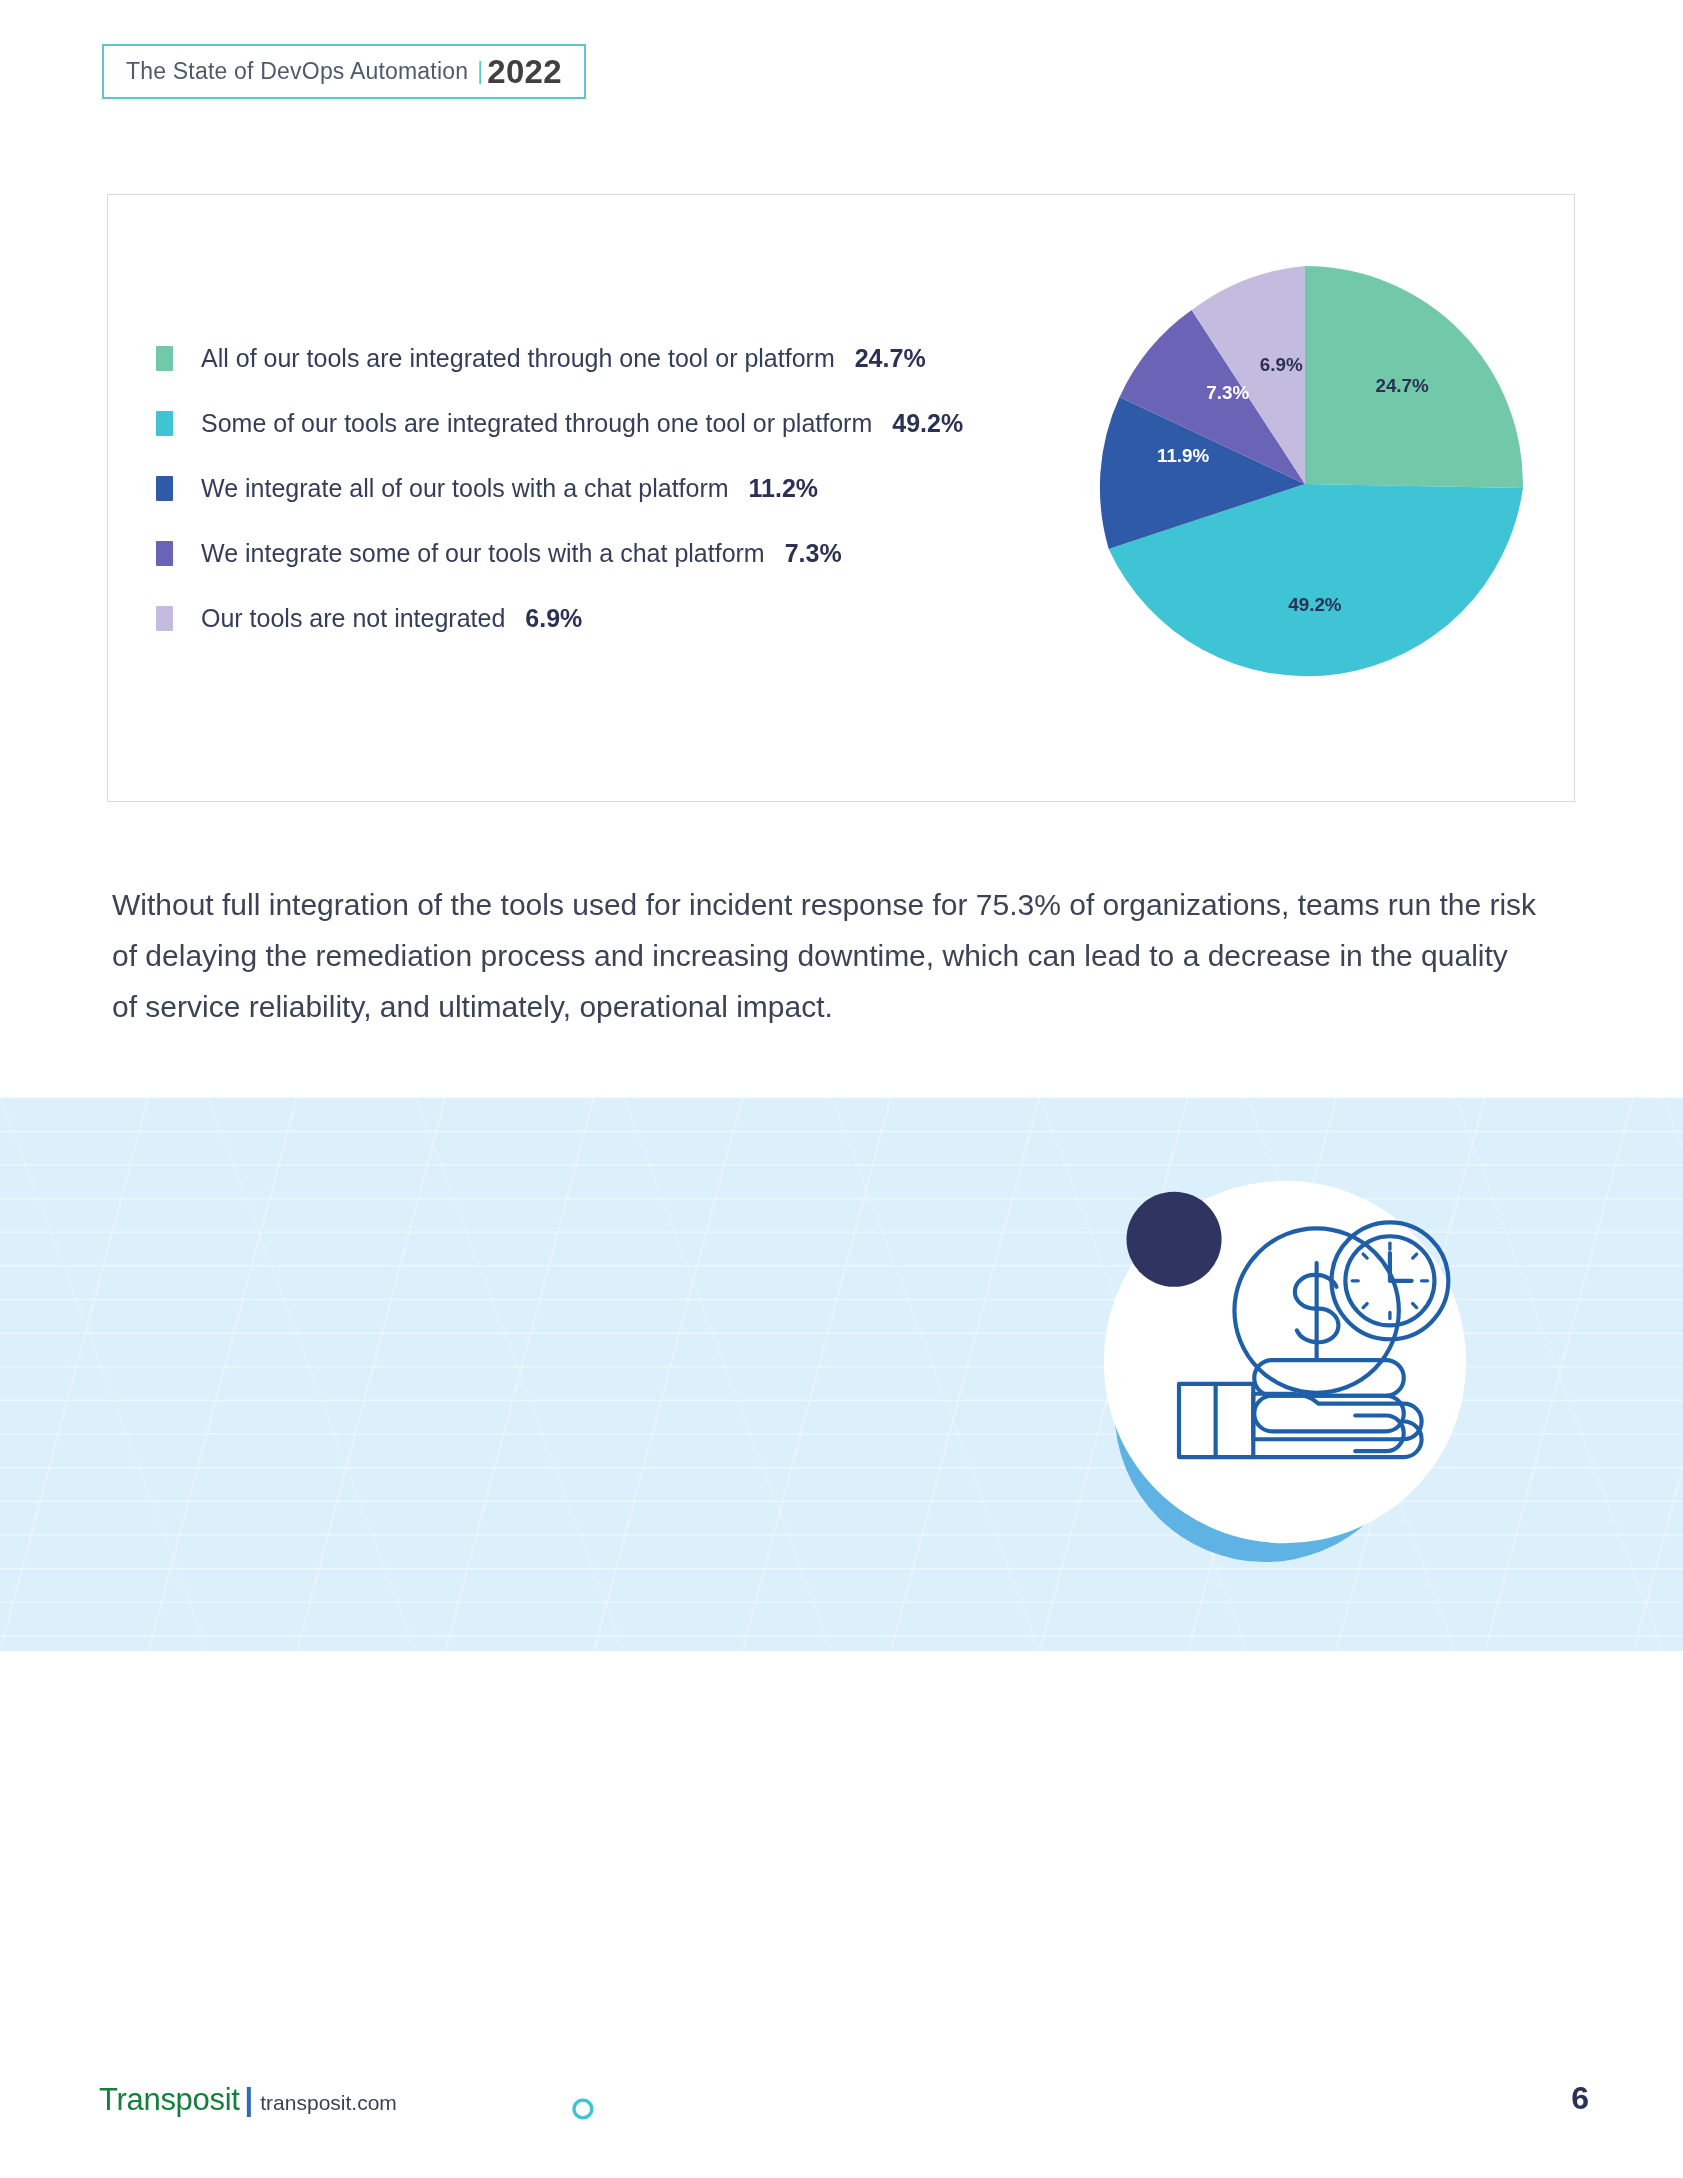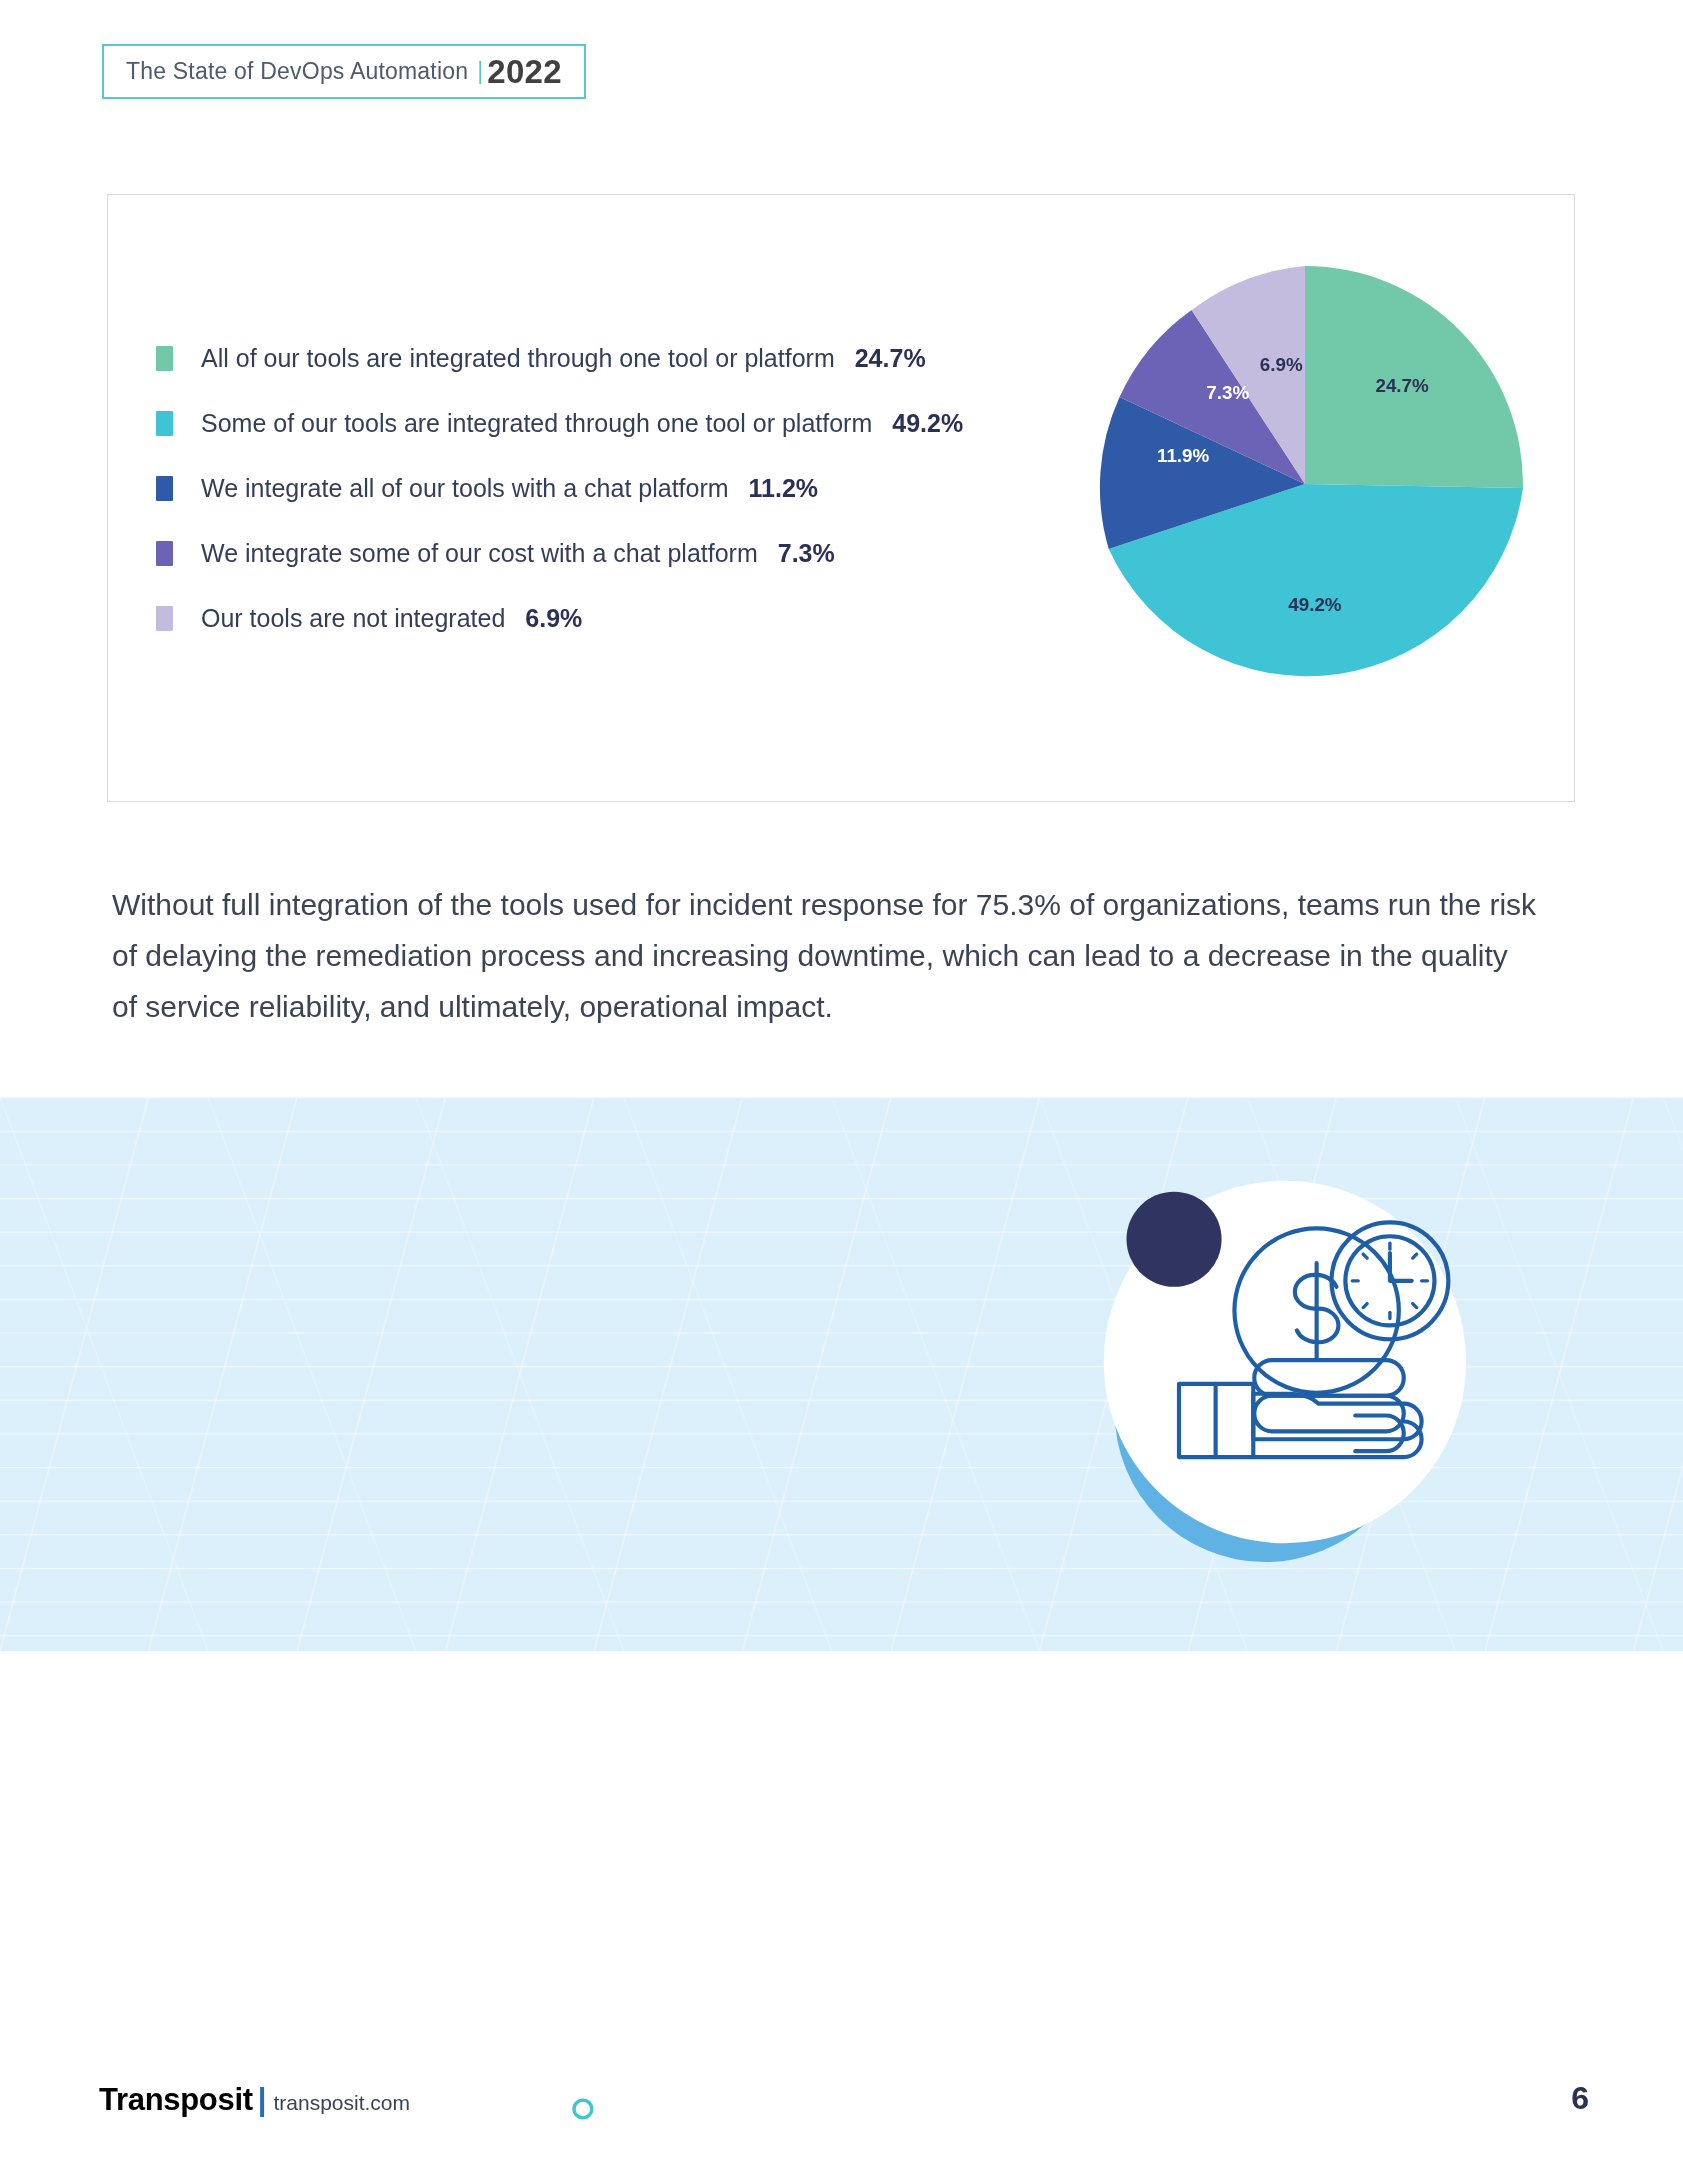--- a/index.html
+++ b/index.html
@@ -164,22 +164,22 @@
   .footer-brand {
     position: absolute;
     left: 99px;
     top: 53px;
     display: flex;
     align-items: baseline;
     white-space: nowrap;
   }
   .brand-name {
     font-size: 31px;
-    font-weight: bold;
-    color: #000000;
+    font-weight: normal;
+    color: #15803d;
     letter-spacing: -0.3px;
   }
   .brand-pipe {
     font-size: 31px;
     font-weight: bold;
     color: #2b6cb5;
     margin: 0 7px 0 5px;
   }
   .brand-url {
     font-size: 21px;
@@ -230,21 +230,21 @@
       </div>
 
       <div class="legend-row">
         <span class="legend-swatch" style="background:#2e5aa8"></span>
         <span class="legend-label">We integrate all of our tools with a chat platform</span>
         <span class="legend-value">11.2%</span>
       </div>
 
       <div class="legend-row">
         <span class="legend-swatch" style="background:#6b63b5"></span>
-        <span class="legend-label">We integrate some of our cost with a chat platform</span>
+        <span class="legend-label">We integrate some of our tools with a chat platform</span>
         <span class="legend-value">7.3%</span>
       </div>
 
       <div class="legend-row">
         <span class="legend-swatch" style="background:#c4bcde"></span>
         <span class="legend-label">Our tools are not integrated</span>
         <span class="legend-value">6.9%</span>
       </div>
 
     </div>

